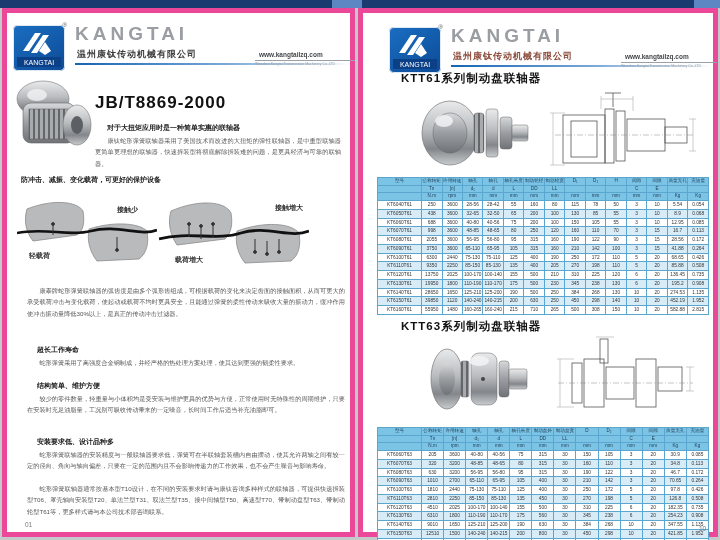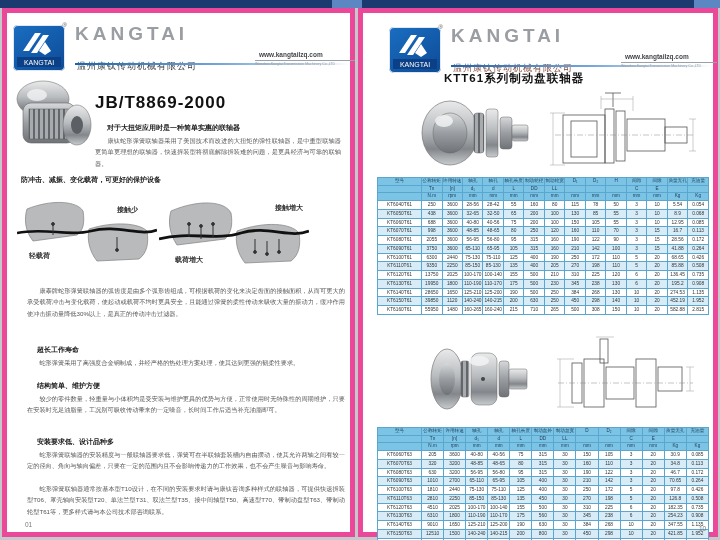--- a/index.html
+++ b/index.html
@@ -10,21 +10,21 @@
   .page{position:absolute;top:8px;background:#ffffff;border:5px solid #ec4899;box-sizing:border-box;}
   #page-left{left:2px;width:353px;height:529px;}
   #page-right{left:358px;width:360px;height:529px;}
 
   
   .hdr{position:absolute;left:0;top:0;width:100%;height:62px;}
   .logo{position:absolute;width:52px;height:46px;background:linear-gradient(145deg,#1a6ec2,#0d4a96);border-radius:5px;box-shadow:0 0 0 1px #dfe9f5 inset;}
   .logo svg{position:absolute;left:0;top:0;}
   .logo .reg{position:absolute;right:-2px;top:-3px;font-size:6px;color:#555;background:#fff;border-radius:50%;line-height:6px;}
   .brand{position:absolute;font-size:19px;font-weight:bold;color:#9a9da1;letter-spacing:4px;}
-  .company{position:absolute;font-size:9px;font-weight:normal;color:#3a3a3a;letter-spacing:1px;margin-top:12px;}
+  .company{position:absolute;font-size:9px;font-weight:bold;color:#3a3a3a;letter-spacing:1px;}
   .company.red{color:#8a4a38;}
   .hdr-rule{position:absolute;height:2px;background:linear-gradient(90deg,#1565b4,#7aa8d8 55%,#d9e6f4 90%,rgba(255,255,255,0));}
   .site{position:absolute;font-size:6.5px;color:#44474b;font-weight:bold;}
   .site-sub{position:absolute;font-size:3.5px;color:#9aa0a6;border-top:1px solid #9aa0a6;padding-top:1px;}
 
   
   .jbtitle{position:absolute;font-size:17px;font-weight:bold;color:#111;letter-spacing:1px;}
   .subtitle{position:absolute;font-size:7px;font-weight:bold;color:#222;}
   .para{position:absolute;font-size:6.2px;color:#555;line-height:1.85;text-align:justify;}
   .para.ind{text-indent:2em;}
@@ -167,21 +167,21 @@
       </svg>
       <span class="reg">®</span>
     </div>
     <div class="brand" style="left:88px;top:12px;">KANGTAI</div>
     <div class="company red" style="left:90px;top:37px;">温州康钛传动机械有限公司</div>
     <div class="hdr-rule" style="left:88px;top:52px;width:260px;"></div>
     <div class="site" style="left:262px;top:40px;">www.kangtailzq.com</div>
     <div class="site-sub" style="left:258px;top:49px;width:96px;">Wenzhou Kangtai Transmission Machinery Co.,LTD</div>
   </div>
 
-  <div class="ktitle" style="left:38px;top:58px;margin-left:43px;">KTT61系列制动盘联轴器</div>
+  <div class="ktitle" style="left:38px;top:58px;">KTT61系列制动盘联轴器</div>
 
   <svg class="render" style="left:55px;top:80px;" width="115" height="80" viewBox="0 0 115 80">
     <ellipse cx="32" cy="40" rx="28" ry="32" fill="url(#metal)" stroke="#777" stroke-width="0.7"></ellipse>
     <ellipse cx="32" cy="40" rx="17" ry="20" fill="url(#metal2)" stroke="#666" stroke-width="0.5"></ellipse>
     <rect x="56" y="20" width="10" height="40" rx="3" fill="url(#ribs)" stroke="#666" stroke-width="0.5"></rect>
     <rect x="68" y="16" width="12" height="48" rx="3" fill="url(#metal)" stroke="#666" stroke-width="0.5"></rect>
     <rect x="82" y="24" width="12" height="32" rx="3" fill="url(#metal2)" stroke="#666" stroke-width="0.5"></rect>
     <rect x="94" y="32" width="16" height="16" rx="2" fill="url(#metal)" stroke="#666" stroke-width="0.5"></rect>
     <ellipse cx="26" cy="28" rx="9" ry="6" fill="#f4f5f6" opacity="0.8"></ellipse>
   </svg>
@@ -483,20 +483,21 @@
           <td>308</td>
           <td>150</td>
           <td>10</td>
           <td>20</td>
           <td>582.88</td>
           <td>2.815</td>
         </tr>
       </tbody>
     </table>
 
+  <div class="ktitle" style="left:38px;top:306px;">KTT63系列制动盘联轴器</div>
 
   <svg class="render" style="left:58px;top:326px;" width="115" height="80" viewBox="0 0 115 80">
     <ellipse cx="26" cy="40" rx="16" ry="30" fill="url(#metal)" stroke="#777" stroke-width="0.7"></ellipse>
     <ellipse cx="26" cy="40" rx="8" ry="16" fill="url(#metal2)"></ellipse>
     <rect x="40" y="22" width="8" height="36" rx="2" fill="url(#ribs)" stroke="#666" stroke-width="0.5"></rect>
     <rect x="50" y="14" width="26" height="52" rx="8" fill="url(#metal)" stroke="#666" stroke-width="0.5"></rect>
     <rect x="78" y="22" width="10" height="36" rx="3" fill="url(#metal2)" stroke="#666" stroke-width="0.5"></rect>
     <rect x="88" y="30" width="18" height="20" rx="2" fill="url(#metal)" stroke="#666" stroke-width="0.5"></rect>
     <circle cx="62" cy="40" r="2" fill="#444"></circle>
     <ellipse cx="58" cy="22" rx="10" ry="5" fill="#f4f5f6" opacity="0.8"></ellipse>

